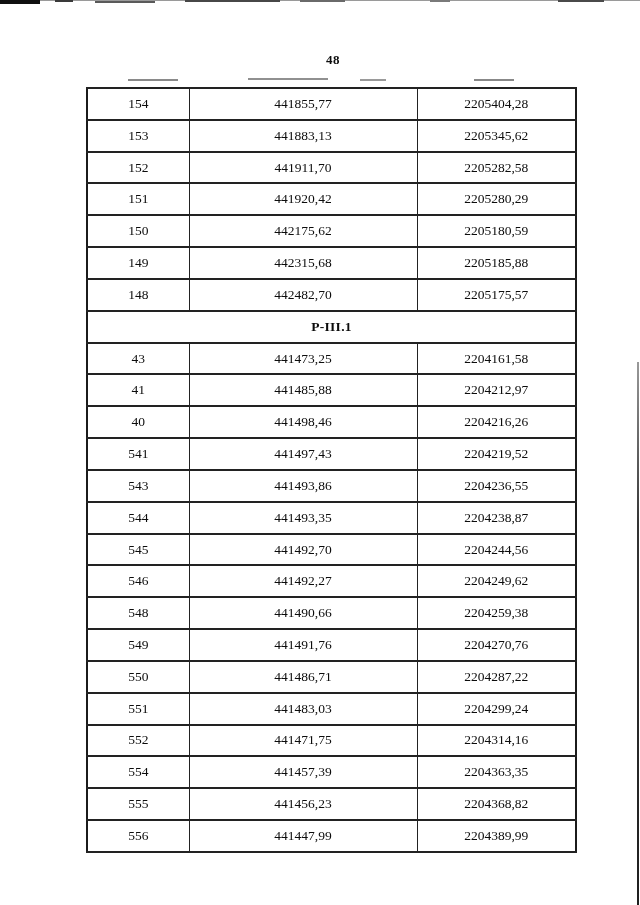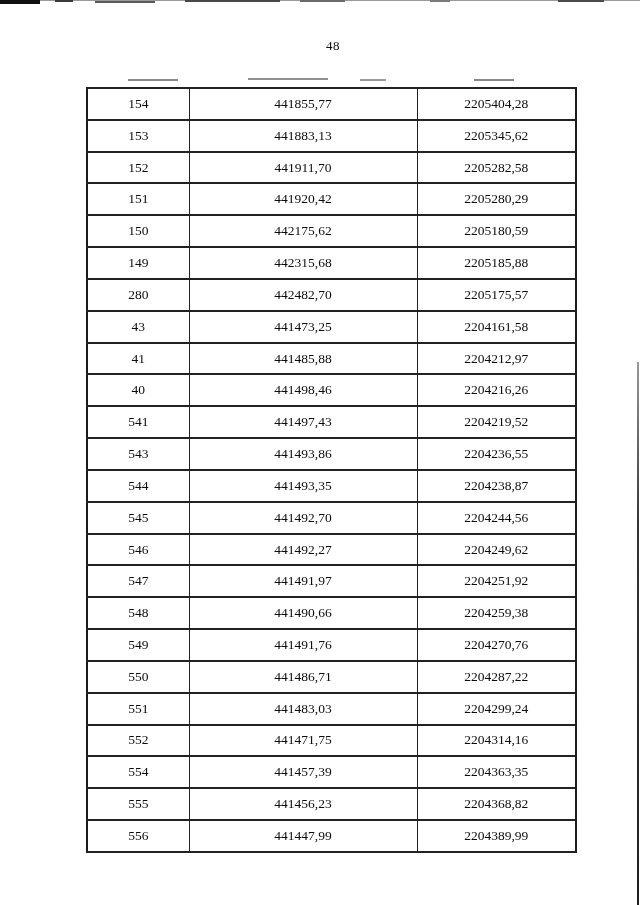--- a/index.html
+++ b/index.html
@@ -34,25 +34,25 @@
   .dash-2 { left: 248px; top: 78px; width: 80px; height: 2px; background: #909090; }
   .dash-3 { left: 360px; top: 79px; width: 26px; height: 2px; background: #9a9a9a; }
   .dash-4 { left: 474px; top: 79px; width: 40px; height: 2px; background: #888888; }
   .right-edge-line {
     right: 1px; top: 362px; width: 2px; height: 543px;
     background: linear-gradient(to bottom, #999999, #333333 30%, #1f1f1f);
   }
 
   .page-number {
     position: absolute;
-    top: 38px;
+    top: 52px;
     left: 333px;
     transform: translateX(-50%);
     font-size: 13px;
-    font-weight: normal;
+    font-weight: bold;
     letter-spacing: 0.5px;
   }
 
   table.coords {
     position: absolute;
     left: 86px;
     top: 87px;
     width: 489px;
     height: 766px;
     border-collapse: collapse;
@@ -131,23 +131,26 @@
           <td>150</td>
           <td>442175,62</td>
           <td>2205180,59</td>
         </tr>
         <tr>
           <td>149</td>
           <td>442315,68</td>
           <td>2205185,88</td>
         </tr>
         <tr>
-          <td>280</td>
+          <td>148</td>
           <td>442482,70</td>
           <td>2205175,57</td>
+        </tr>
+        <tr>
+          <td colspan="3" class="section">Р-III.1</td>
         </tr>
         <tr>
           <td>43</td>
           <td>441473,25</td>
           <td>2204161,58</td>
         </tr>
         <tr>
           <td>41</td>
           <td>441485,88</td>
           <td>2204212,97</td>
@@ -176,25 +179,20 @@
           <td>545</td>
           <td>441492,70</td>
           <td>2204244,56</td>
         </tr>
         <tr>
           <td>546</td>
           <td>441492,27</td>
           <td>2204249,62</td>
         </tr>
         <tr>
-          <td>547</td>
-          <td>441491,97</td>
-          <td>2204251,92</td>
-        </tr>
-        <tr>
           <td>548</td>
           <td>441490,66</td>
           <td>2204259,38</td>
         </tr>
         <tr>
           <td>549</td>
           <td>441491,76</td>
           <td>2204270,76</td>
         </tr>
         <tr>

